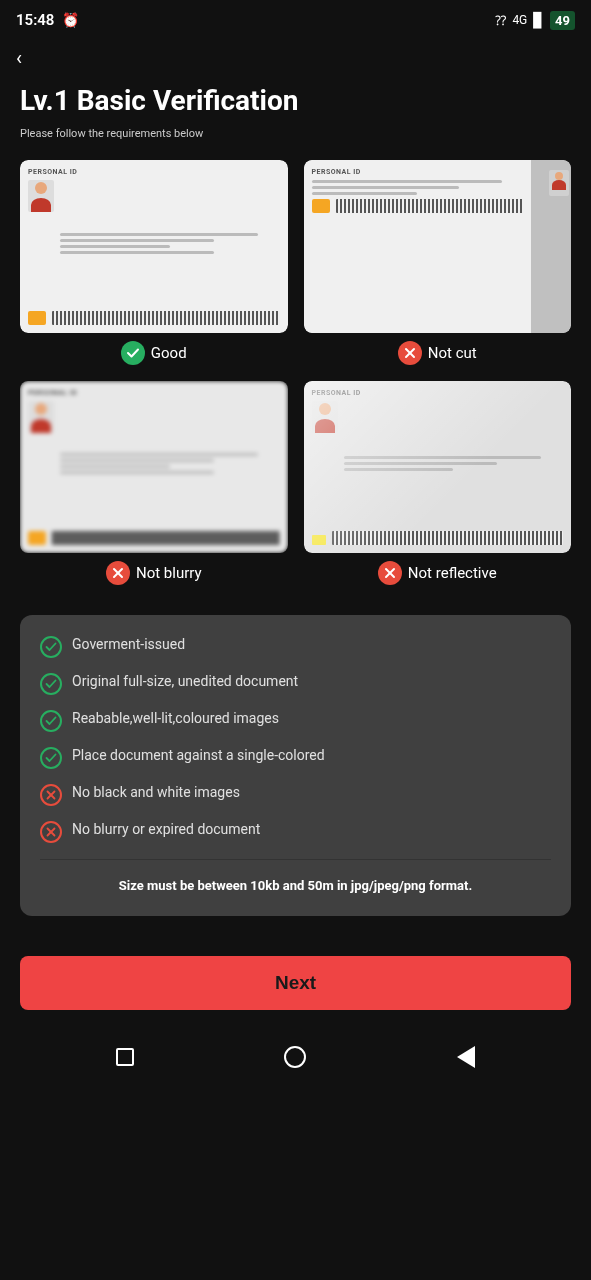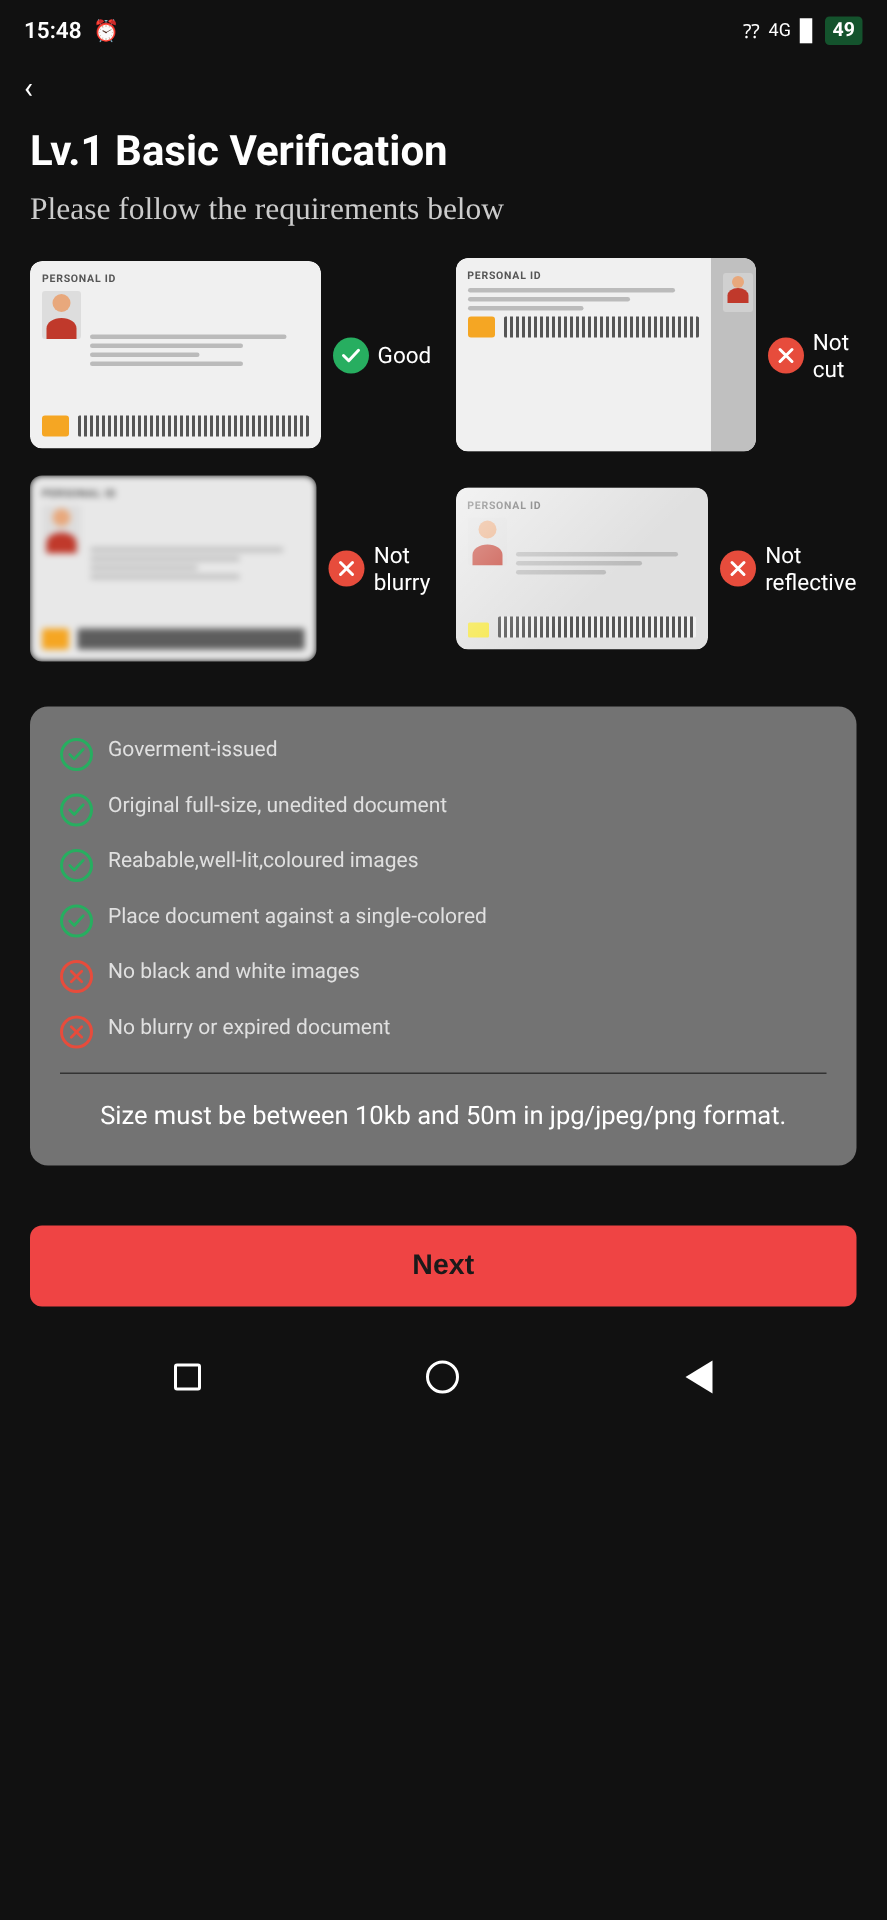--- a/index.html
+++ b/index.html
@@ -61,35 +61,34 @@
 
     
     .page-title {
       padding: 8px 20px 6px;
       font-size: 28px;
       font-weight: 700;
       color: #fff;
     }
     .page-subtitle {
       padding: 4px 20px 20px;
-      font-size: 21px;
+      font-size: 11px;
       color: #ccc;
-      font-family: Liberation Serif, serif;
     }
 
     
     .examples-grid {
       display: grid;
       grid-template-columns: 1fr 1fr;
       gap: 16px;
       padding: 0 20px 20px;
     }
     .example-item {
       display: flex;
-      flex-direction: row;
+      flex-direction: column;
       align-items: center;
       gap: 8px;
     }
     .id-card-wrapper {
       width: 100%;
       aspect-ratio: 1.55;
       border-radius: 8px;
       overflow: hidden;
       position: relative;
     }
@@ -217,21 +216,21 @@
       flex-shrink: 0;
     }
     .check-icon svg, .cross-icon svg {
       width: 14px;
       height: 14px;
     }
 
     
     .requirements-box {
       margin: 10px 20px 20px;
-      background: #737373;
+      background: #404040;
       border-radius: 12px;
       padding: 20px;
     }
     .req-item {
       display: flex;
       align-items: flex-start;
       gap: 10px;
       margin-bottom: 14px;
     }
     .req-item:last-child { margin-bottom: 0; }
@@ -252,24 +251,24 @@
       font-size: 14px;
       color: #e0e0e0;
       line-height: 1.4;
     }
     .req-divider {
       border: none;
       border-top: 1px solid #333;
       margin: 16px 0;
     }
     .req-size-note {
-      font-size: 17px;
+      font-size: 13px;
       color: #fff;
       text-align: center;
-      font-weight: 400;
+      font-weight: 700;
       line-height: 1.5;
     }
 
     
     .next-btn-wrapper {
       padding: 20px 20px 16px;
     }
     .next-btn {
       width: 100%;
       height: 54px;

